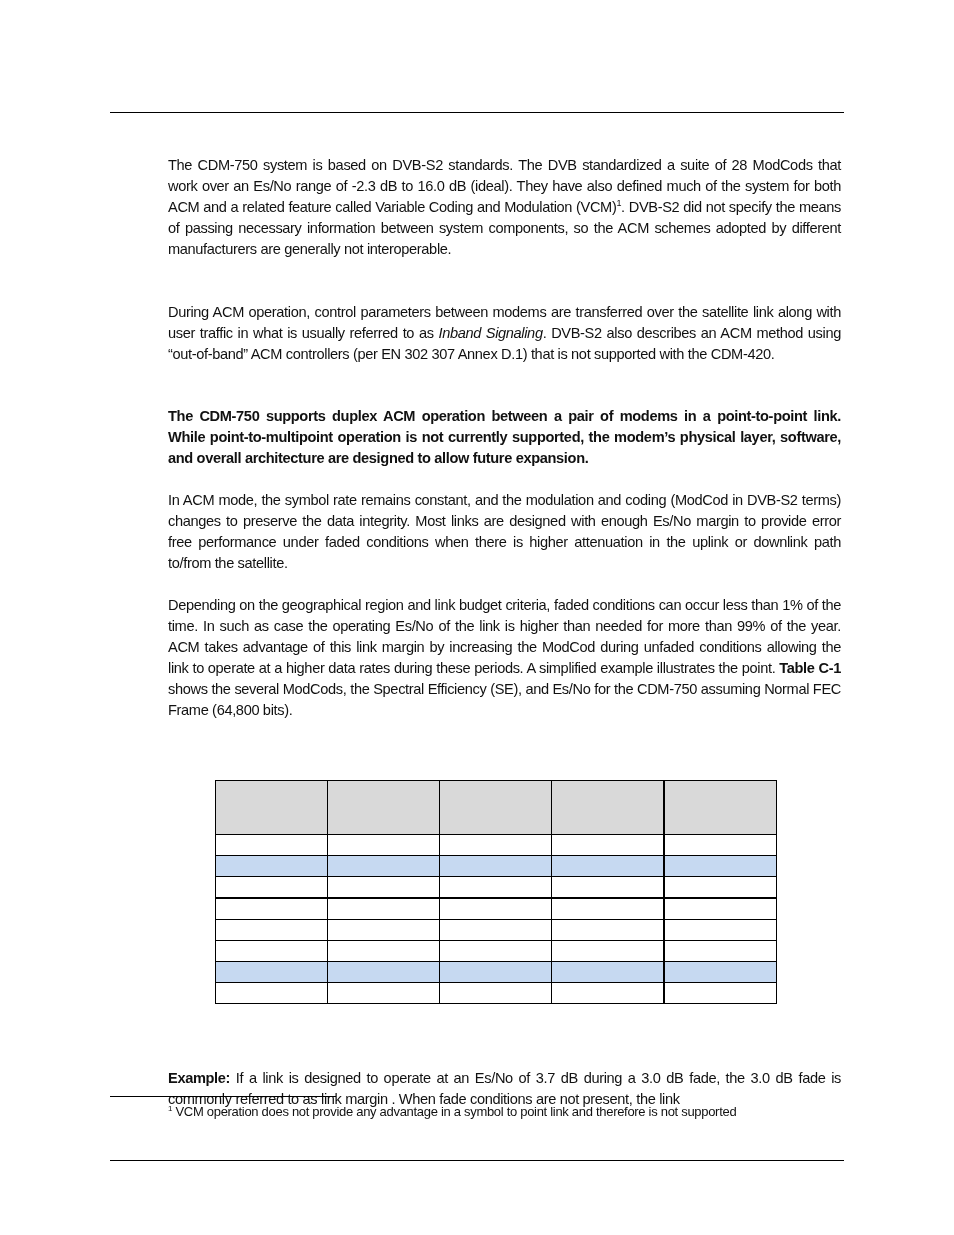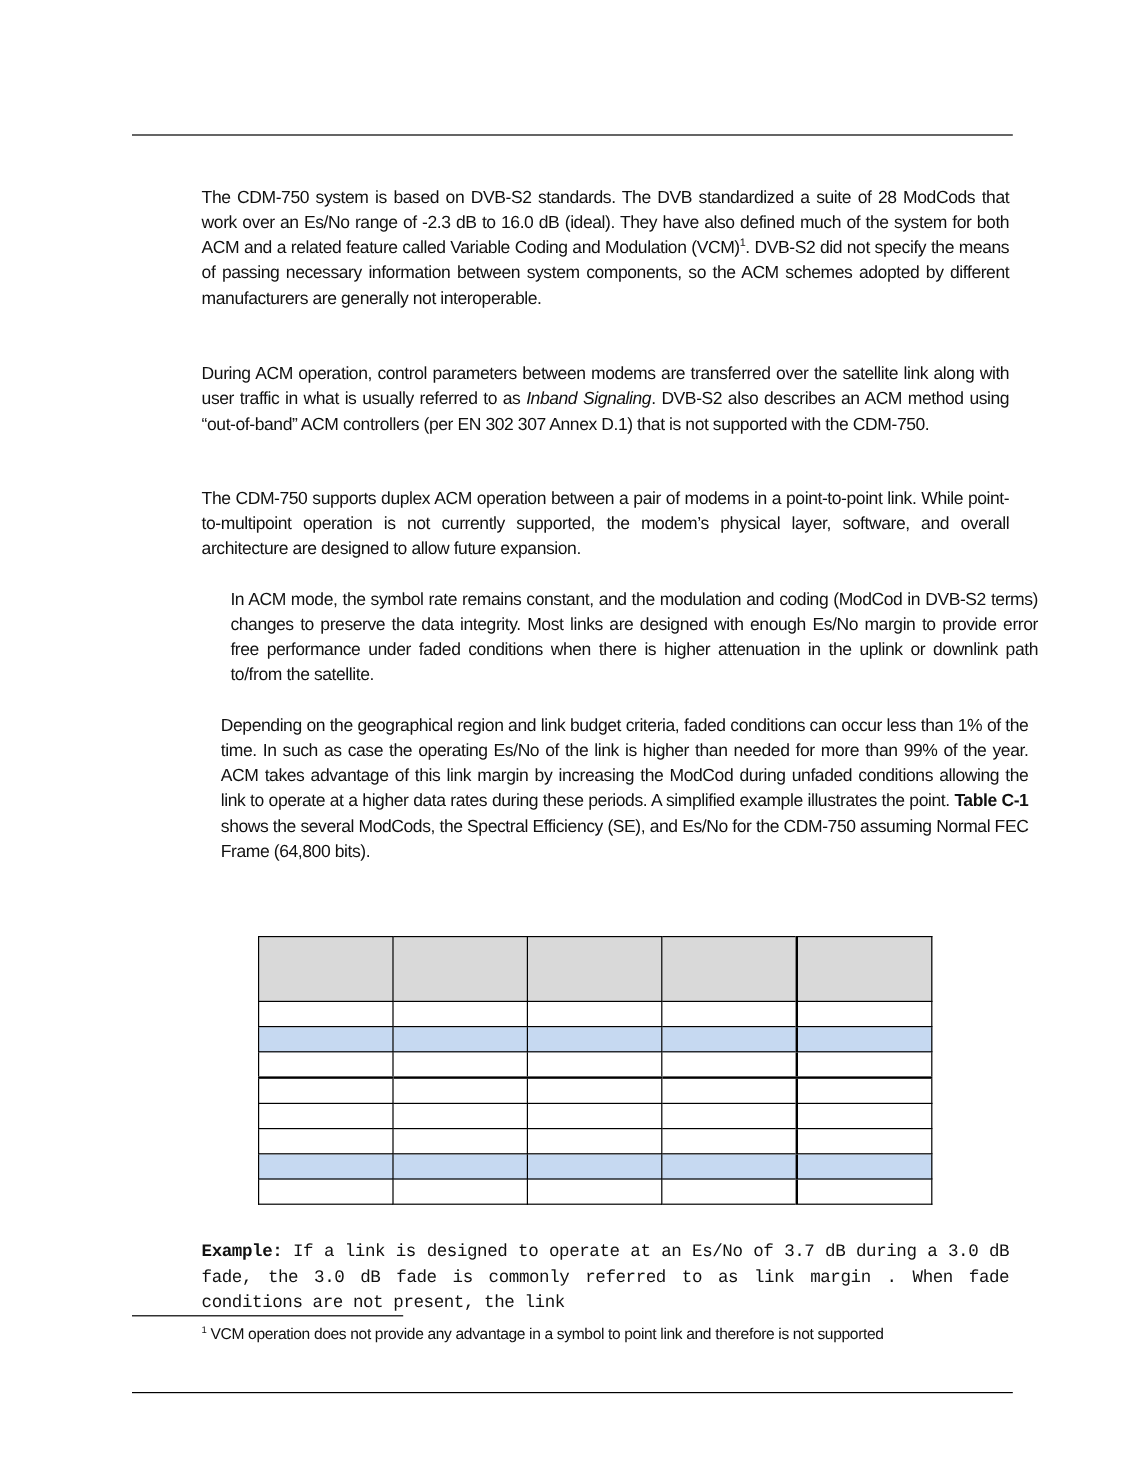--- a/index.html
+++ b/index.html
@@ -31,24 +31,24 @@
       width: 673px;
       font-size: 14.6px;
       line-height: 21px;
       text-align: justify;
       letter-spacing: -0.35px;
       word-spacing: 0px;
     }
     .body-text p { margin: 0; }
     .p1 { top: 155px; }
     .p2 { top: 302px; }
-    .p3 { top: 406px; }
-    .p4 { top: 490px; margin-left: 24px; }
-    .p5 { top: 595px; margin-left: 16px; }
-    .p6 { top: 1034px; font-family: Liberation Mono, monospace; }
+    .p3 { top: 406px; font-weight: bold; }
+    .p4 { top: 490px; }
+    .p5 { top: 595px; }
+    .p6 { top: 1068px; }
 
     sup { font-size: 9px; line-height: 0; vertical-align: 6px; }
     em { }
     b { font-weight: bold; }
 
     
     .doc-table {
       position: absolute;
       left: 215px;
       top: 780px;
@@ -92,21 +92,21 @@
 </head>
 <body>
 
 <div class="rule top"></div>
 
 <div class="body-text p1">
   <p><span>The CDM-750 system is based on DVB-S2 standards. The DVB standardized a suite of 28 ModCods that work over an Es/No range of -2.3 dB to 16.0 dB (ideal). They have also defined much of the system for both ACM and a related feature called Variable Coding and Modulation (VCM)</span><sup>1</sup><span>. DVB-S2 did not specify the means of passing necessary information between system components, so the ACM schemes adopted by different manufacturers are generally not interoperable.</span></p>
 </div>
 
 <div class="body-text p2">
-  <p><span>During ACM operation, control parameters between modems are transferred over the satellite link along with user traffic in what is usually referred to as </span><em>Inband Signaling</em><span>. DVB-S2 also describes an ACM method using “out-of-band” ACM controllers (per EN 302 307 Annex D.1) that is not supported with the CDM-750.</span></p>
+  <p><span>During ACM operation, control parameters between modems are transferred over the satellite link along with user traffic in what is usually referred to as </span><em>Inband Signaling</em><span>. DVB-S2 also describes an ACM method using “out-of-band” ACM controllers (per EN 302 307 Annex D.1) that is not supported with the CDM-420.</span></p>
 </div>
 
 <div class="body-text p3">
   <p>The CDM-750 supports duplex ACM operation between a pair of modems in a point-to-point link. While point-to-multipoint operation is not currently supported, the modem’s physical layer, software, and overall architecture are designed to allow future expansion.</p>
 </div>
 
 <div class="body-text p4">
   <p>In ACM mode, the symbol rate remains constant, and the modulation and coding (ModCod in DVB-S2 terms) changes to preserve the data integrity. Most links are designed with enough Es/No margin to provide error free performance under faded conditions when there is higher attenuation in the uplink or downlink path to/from the satellite.</p>
 </div>
 

